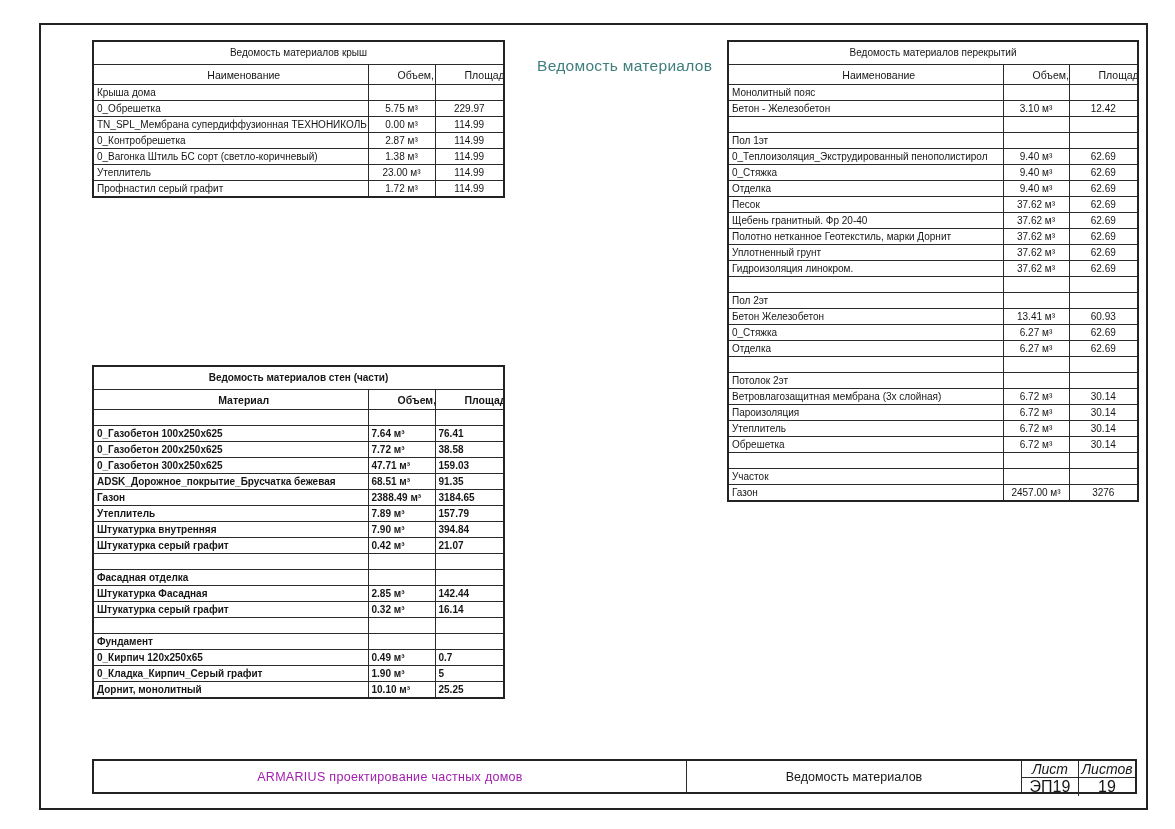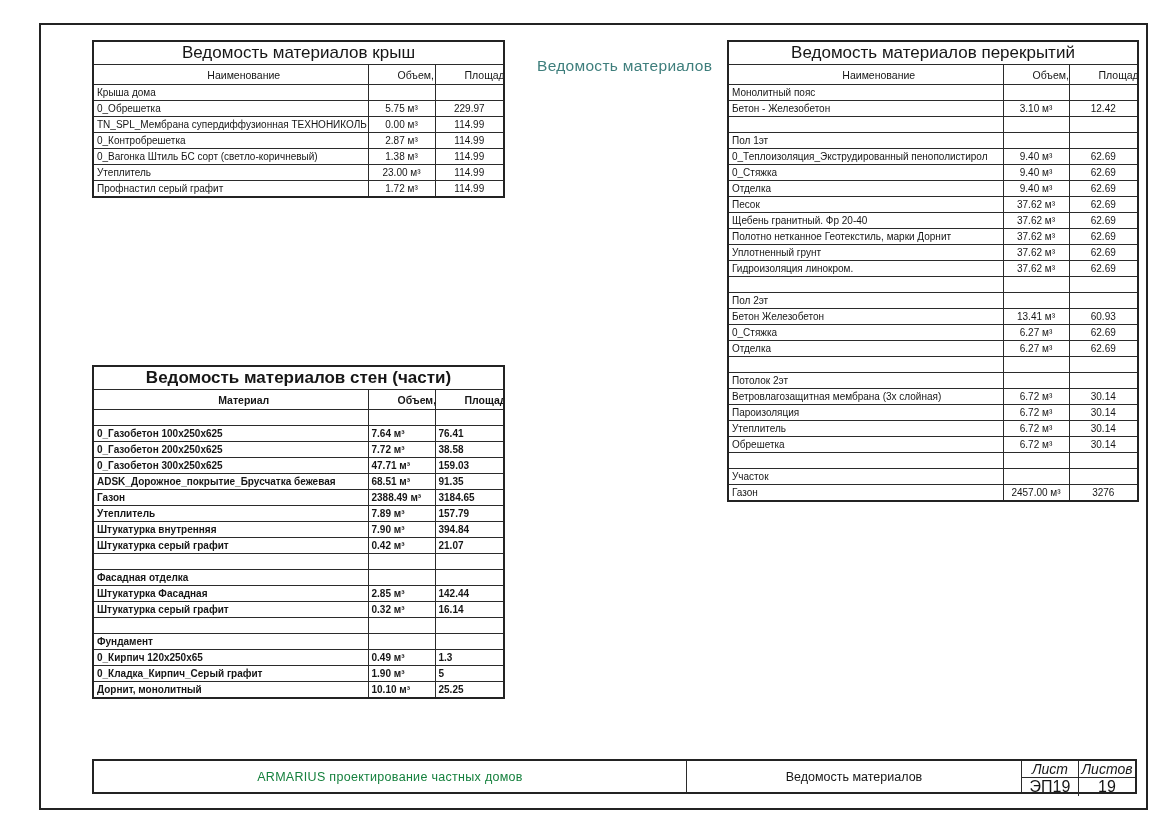--- a/index.html
+++ b/index.html
@@ -44,21 +44,21 @@
     padding: 0 3px;
     overflow: hidden;
     white-space: nowrap;
     text-align: center;
     vertical-align: middle;
   }
   table.sched td:first-child { text-align: left; }
   table.sched tr.t-title td {
     height: 22px;
     text-align: center;
-    font-size: 17px;
+    font-size: 10px;
   }
   table.sched tr.t-head td {
     height: 19px;
     text-align: center;
     font-size: 10.5px;
     padding-left: 29px;
   }
   
   table.left-values tr.t-data td { text-align: left; }
   #roof-table   { left: 92px;  top: 40px;  width: 411px; }
@@ -264,21 +264,21 @@
           <td>&nbsp;</td>
         </tr>
         <tr class="t-data">
           <td>Фундамент</td>
           <td>&nbsp;</td>
           <td>&nbsp;</td>
         </tr>
         <tr class="t-data">
           <td>0_Кирпич 120x250x65</td>
           <td>0.49 м³</td>
-          <td>1.3</td>
+          <td>0.7</td>
         </tr>
         <tr class="t-data">
           <td>0_Кладка_Кирпич_Серый графит</td>
           <td>1.90 м³</td>
           <td>5</td>
         </tr>
         <tr class="t-data">
           <td>Дорнит, монолитный</td>
           <td>10.10 м³</td>
           <td>25.25</td>
@@ -428,21 +428,21 @@
         </tr>
         <tr class="t-data">
           <td>Газон</td>
           <td>2457.00 м³</td>
           <td>3276</td>
         </tr>
       </tbody>
     </table>
 
   <div class="title-block">
-    <div class="tb-company" style="color: #15803d;">ARMARIUS проектирование частных домов</div>
+    <div class="tb-company" style="color: #a21caf;">ARMARIUS проектирование частных домов</div>
     <div class="tb-doc">Ведомость материалов</div>
     <div class="tb-sheet">
       <div class="tb-cell tb-h">Лист</div>
       <div class="tb-cell tb-h">Листов</div>
       <div class="tb-cell tb-val">ЭП19</div>
       <div class="tb-cell tb-val">19</div>
     </div>
   </div>
 
 </div>

